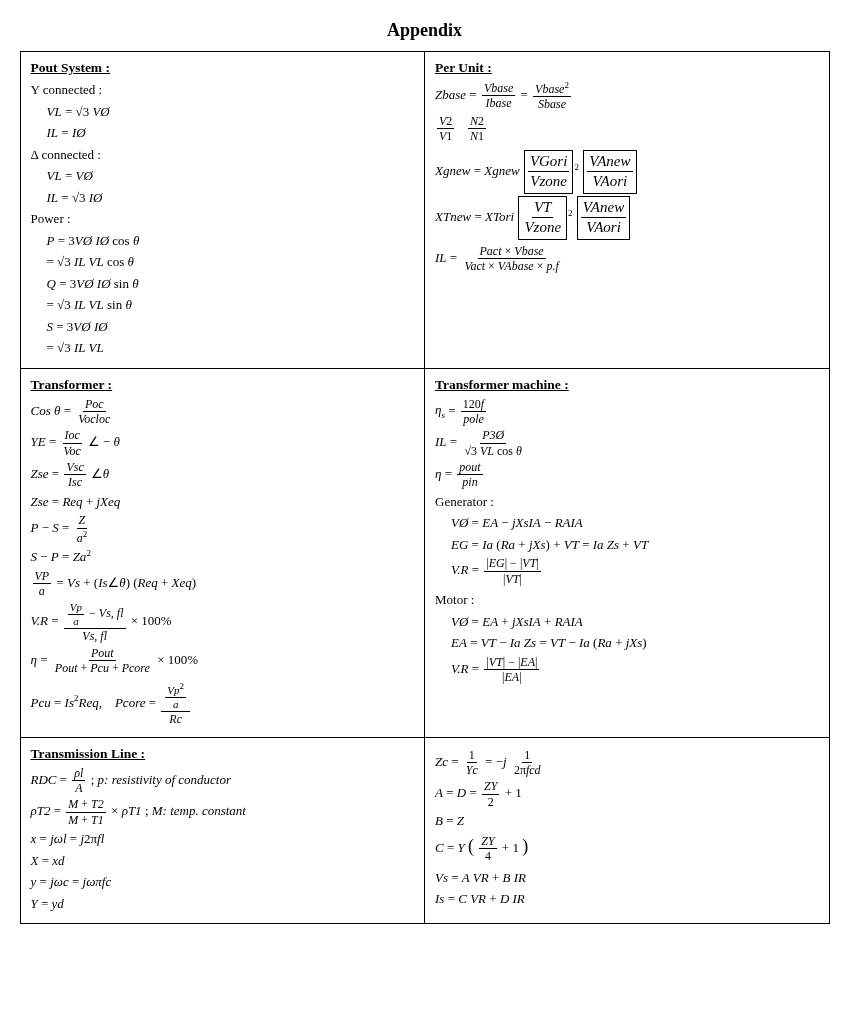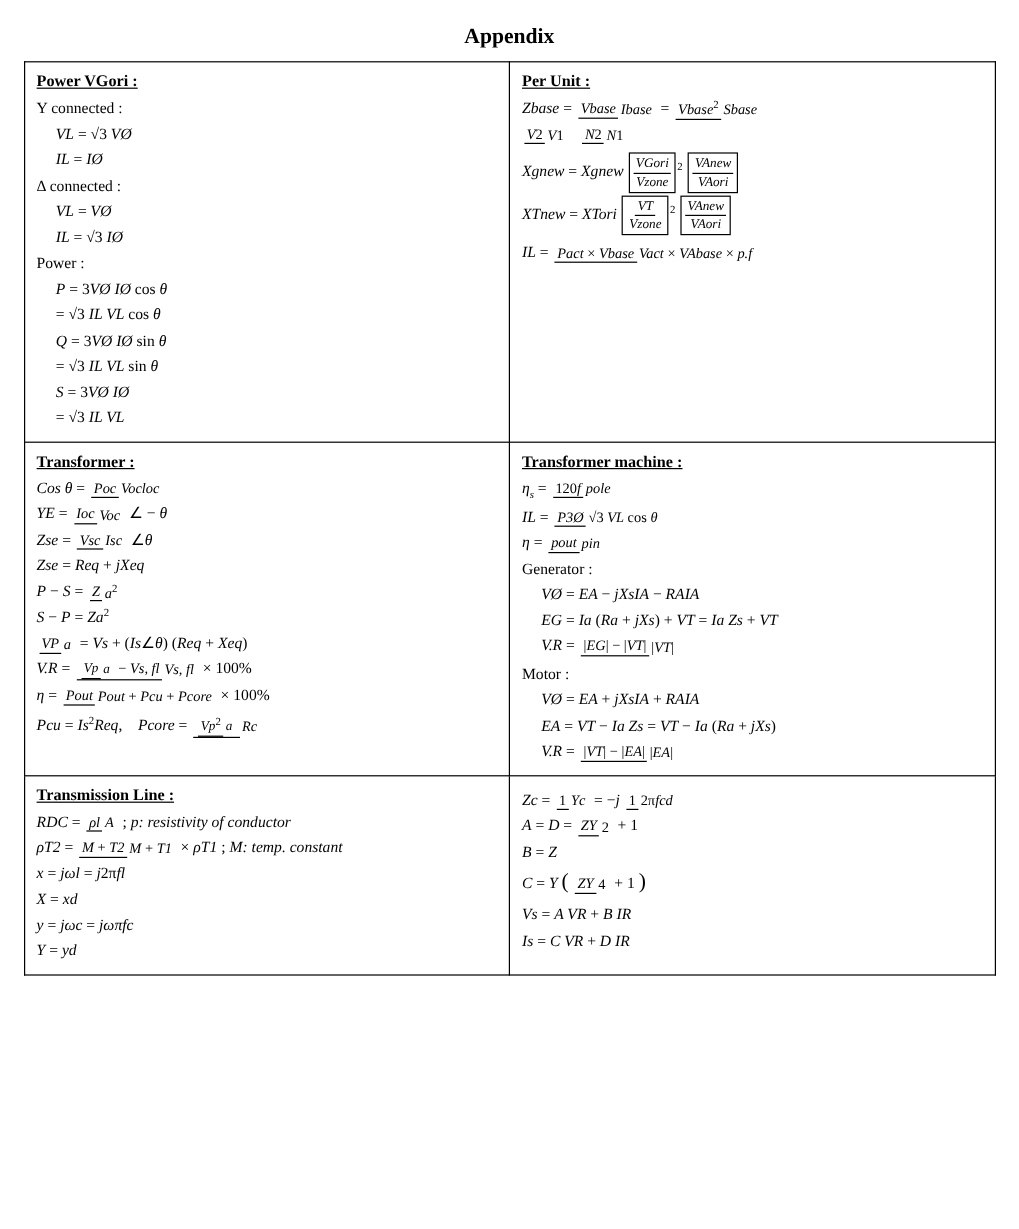--- a/index.html
+++ b/index.html
@@ -42,21 +42,21 @@
       margin: 2px 0;
       line-height: 1.5;
     }
     .indent {
       padding-left: 16px;
     }
     sup { font-size: 9px; vertical-align: super; }
     sub { font-size: 9px; vertical-align: sub; }
     .frac {
       display: inline-flex;
-      flex-direction: row;
+      flex-direction: column;
       align-items: center;
       vertical-align: middle;
       margin: 0 2px;
       font-size: 12px;
     }
     .frac .num {
       border-bottom: 1px solid #000;
       padding: 0 2px;
       text-align: center;
       line-height: 1.2;
@@ -65,21 +65,21 @@
       padding: 0 2px;
       text-align: right;
       line-height: 1.2;
     }
     .bracket-frac {
       display: inline-flex;
       flex-direction: column;
       align-items: center;
       vertical-align: middle;
       margin: 0 1px;
-      font-size: 11px;
+      font-size: 15px;
       border: 1.5px solid #000;
       padding: 1px 3px;
     }
     .bracket-frac .num {
       border-bottom: 1px solid #000;
       padding: 0 2px;
       text-align: center;
       line-height: 1.3;
     }
     .bracket-frac .den {
@@ -92,21 +92,21 @@
 </head>
 <body>
 
 <h1 class="page-title">Appendix</h1>
 
 <table class="main-table">
   <tbody>
       <tr>
 
     <td>
-      <div class="section-title">Power VGori :</div>
+      <div class="section-title">Pout System :</div>
       <div class="section-content">
         <div class="formula-line">Y connected :</div>
         <div class="formula-line indent"><em>VL</em> = √3 <em>VØ</em></div>
         <div class="formula-line indent"><em>IL</em> = <em>IØ</em></div>
         <div class="formula-line">Δ connected :</div>
         <div class="formula-line indent"><em>VL</em> = <em>VØ</em></div>
         <div class="formula-line indent"><em>IL</em> = √3 <em>IØ</em></div>
         <div class="formula-line">Power :</div>
         <div class="formula-line indent"><em>P</em> = 3<em>VØ IØ</em> cos <em>θ</em></div>
         <div class="formula-line indent">= √3 <em>IL VL</em> cos <em>θ</em></div>

